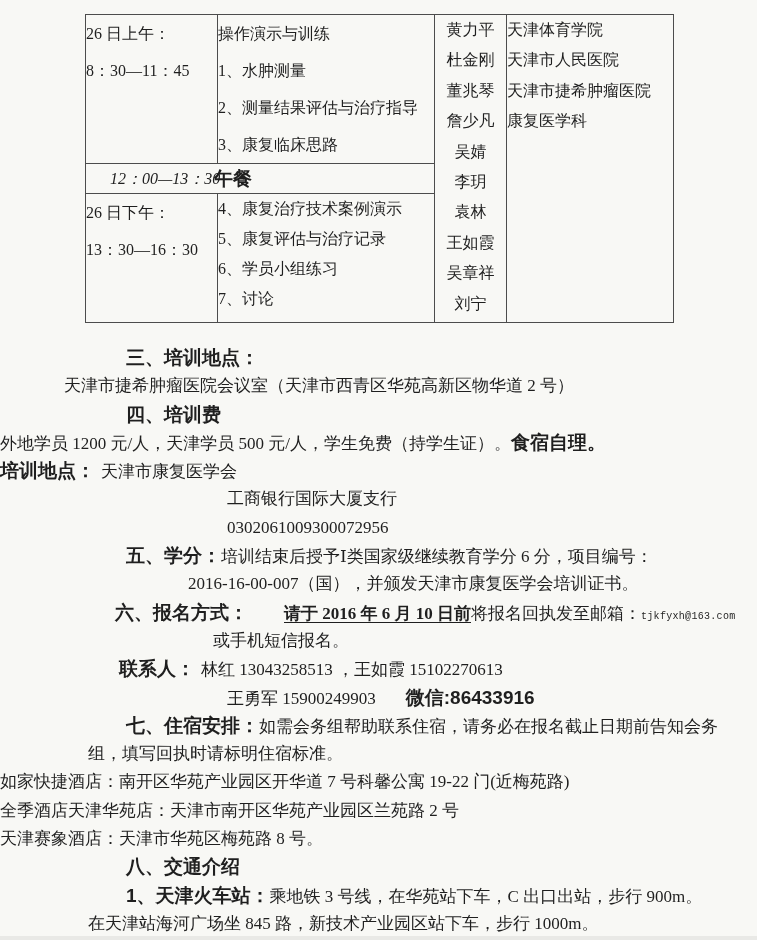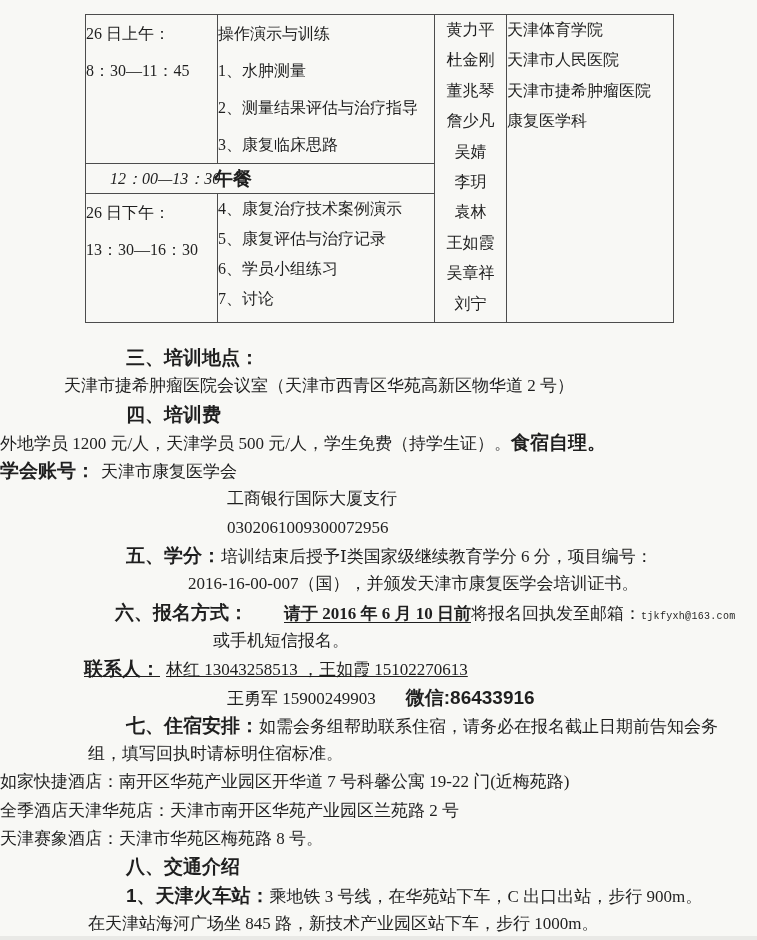--- a/index.html
+++ b/index.html
@@ -46,21 +46,21 @@
     font-size:17px;
   }
   .line{height:28.3px;line-height:28.3px;white-space:nowrap;}
   .pl-h {padding-left:126px;}
   .pl-b1{padding-left:64px;}
   .pl-b2{}
   .pl-b3{padding-left:227px;}
   .pl-b4{padding-left:188px;}
   .pl-s6{padding-left:115px;}
   .pl-g {padding-left:213px;}
-  .pl-c {padding-left:84px;text-decoration:underline;}
+  .pl-c {padding-left:119px;}
   .pl-w {padding-left:88px;}
   .pl-ho{}
 
   .b{font-weight:700;font-family:"Liberation Sans","DejaVu Sans",sans-serif;font-size:19px;}
   .bs{font-weight:700;margin-left:36px;}
   .u{text-decoration:underline;text-underline-offset:3px;}
   .mono{font-family:"Liberation Mono","DejaVu Sans Mono",monospace;font-size:10px;letter-spacing:.3px;}
   .gap-l{margin-left:30px;}
   .gap-s{margin-left:6px;}
 </style>
@@ -138,21 +138,21 @@
     </div>
 
     <div class="line pl-h">
       <span class="b">四、培训费</span>
     </div>
     <div class="line pl-b2">
       <span>外地学员 1200 元/人，天津学员 500 元/人，学生免费（持学生证）。</span><span class="b">食宿自理。</span>
     </div>
 
     <div class="line pl-b2">
-      <span class="b">学会账号：</span><span class="gap-s">天津市康复医学会</span>
+      <span class="b">培训地点：</span><span class="gap-s">天津市康复医学会</span>
     </div>
     <div class="line pl-b3">
       <span>工商银行国际大厦支行</span>
     </div>
     <div class="line pl-b3">
       <span>0302061009300072956</span>
     </div>
 
     <div class="line pl-h">
       <span class="b">五、学分：</span><span>培训结束后授予Ⅰ类国家级继续教育学分 6 分，项目编号：</span>

